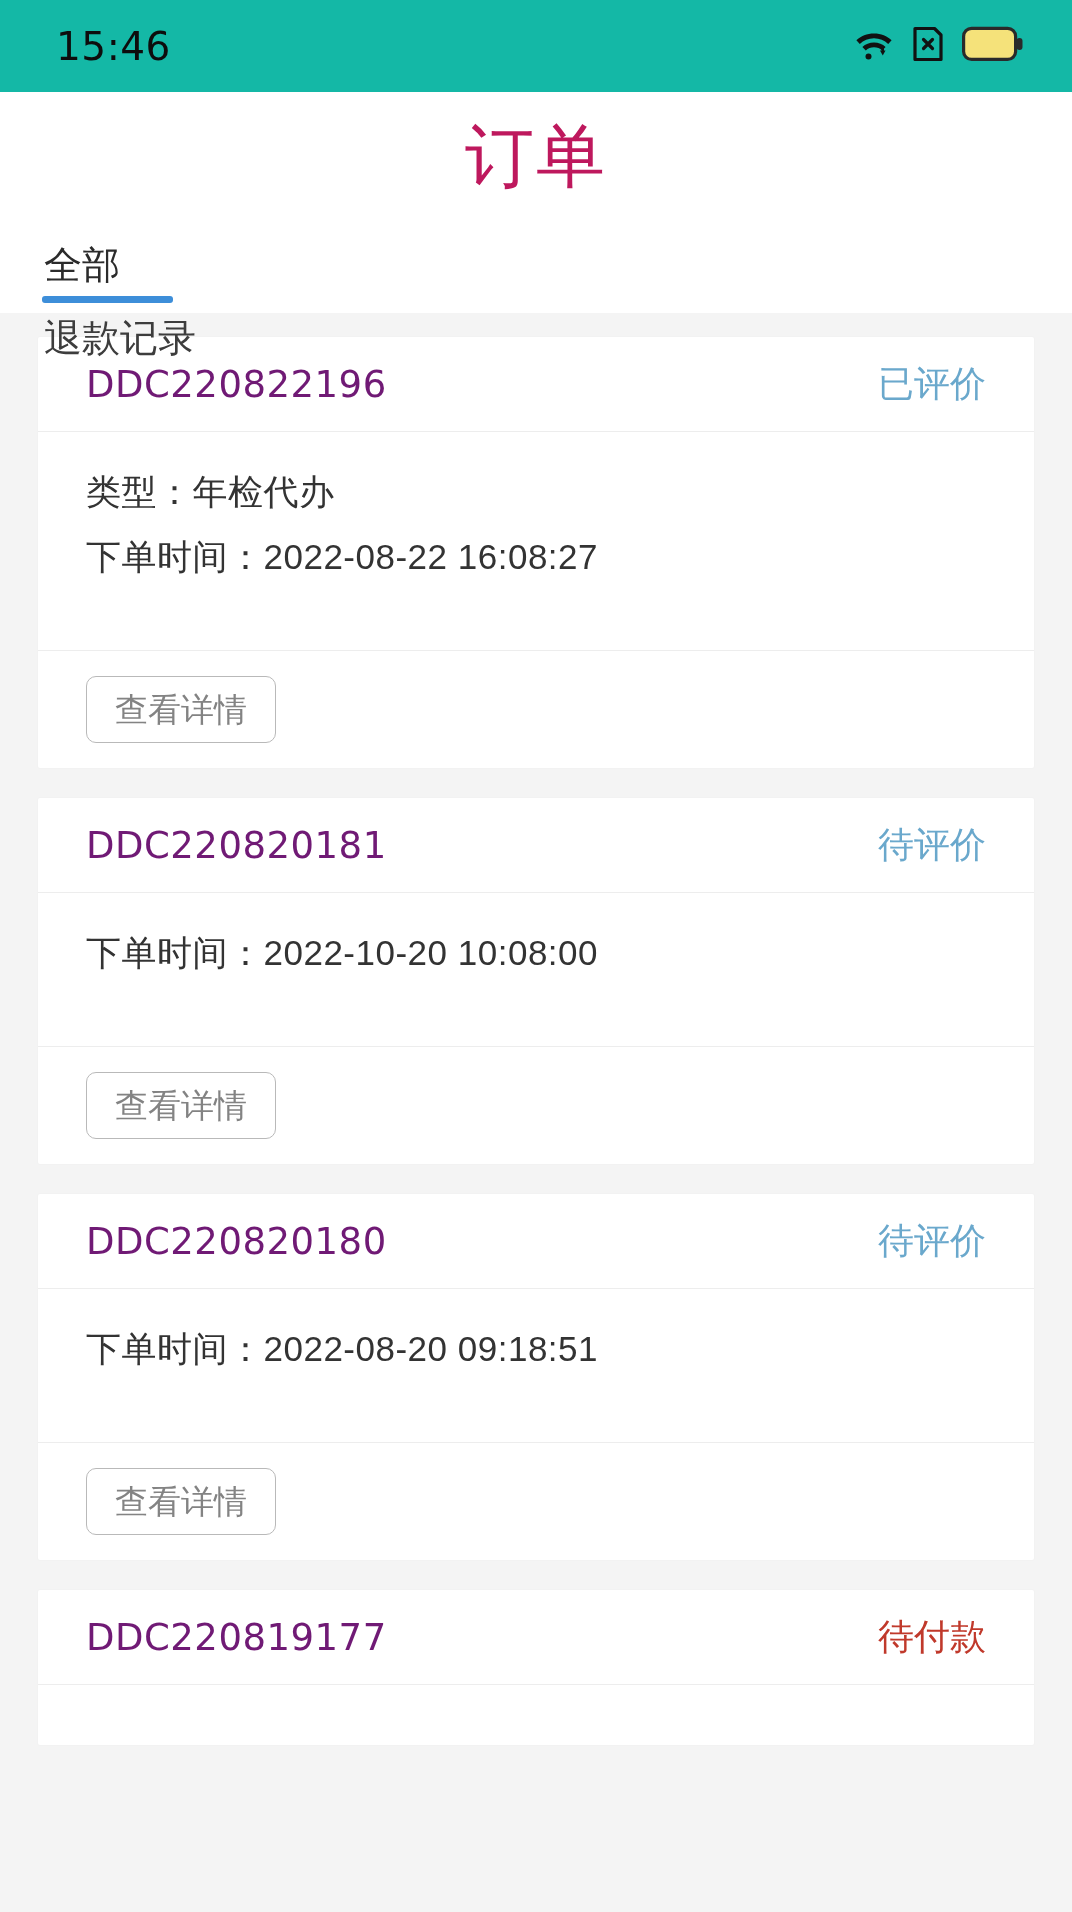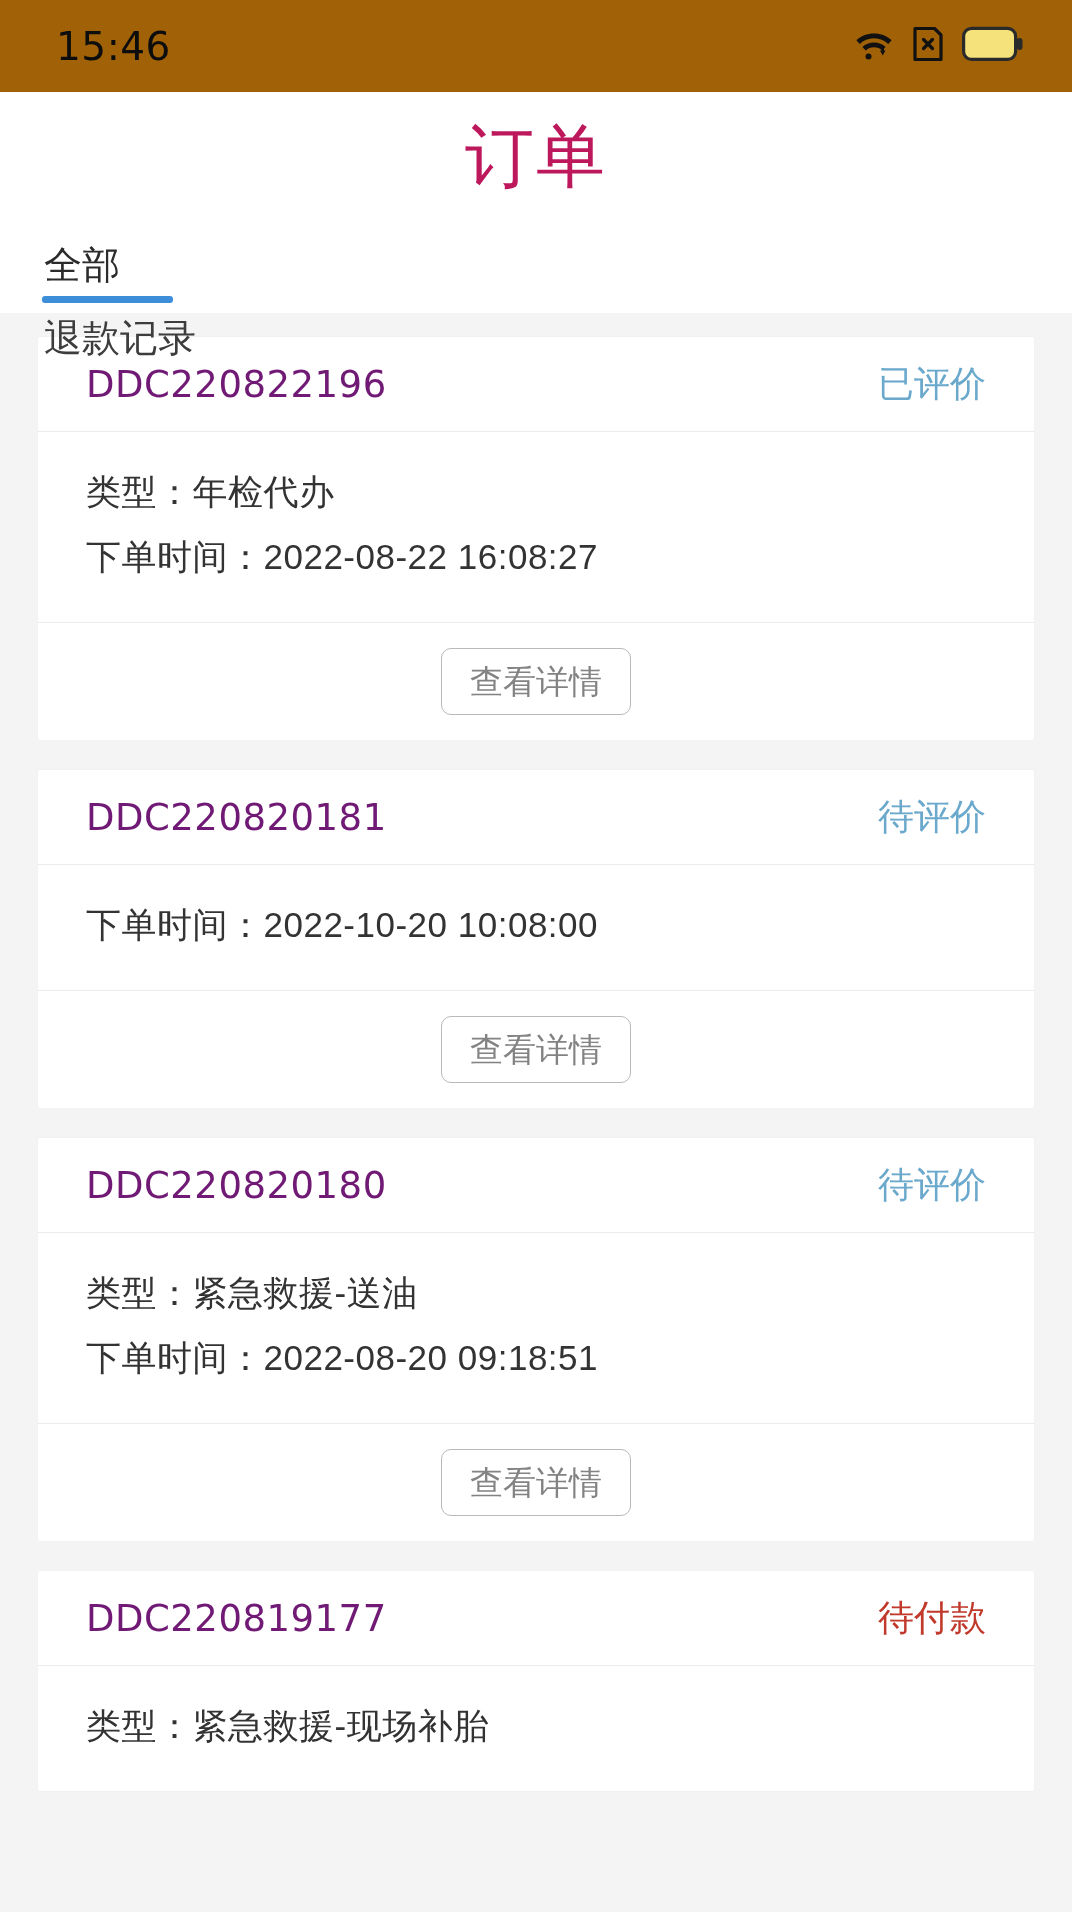--- a/index.html
+++ b/index.html
@@ -17,21 +17,21 @@
     position: relative;
     width: 1072px;
     height: 1912px;
     background: #f4f4f4;
     overflow: hidden;
   }
 
   
   .status-bar {
     height: 92px;
-    background: #a16207;
+    background: #14b8a6;
     display: flex;
     align-items: center;
     justify-content: space-between;
     padding: 0 48px 0 56px;
     box-sizing: border-box;
   }
   .status-time {
     font-size: 39px;
     color: #0d0d0d;
     letter-spacing: 0.5px;
@@ -131,23 +131,24 @@
     color: #333333;
     line-height: 1.0;
     padding: 12px 0 18px 0;
     letter-spacing: 0.5px;
   }
   .card-foot {
     border-top: 1px solid #ededed;
     height: 118px;
     display: flex;
     align-items: center;
-    justify-content: center;
+    justify-content: flex-start;
     padding: 0 48px 0 48px;
     box-sizing: border-box;
+    margin-top: 28px;
   }
   .detail-btn {
     border: 1px solid #b9b9b9;
     border-radius: 10px;
     color: #838383;
     font-size: 33px;
     padding: 16px 28px;
     background: #ffffff;
     line-height: 1;
   }
@@ -222,33 +223,31 @@
         <div class="detail-btn">查看详情</div>
       </div>
     </div>
 
     <div class="order-card">
       <div class="card-head">
         <div class="order-no">DDC220820180</div>
         <div class="order-status">待评价</div>
       </div>
       <div class="card-body">
-        <div class="card-line">类型：紧急救援-送油</div>
         <div class="card-line">下单时间：2022-08-20 09:18:51</div>
       </div>
       <div class="card-foot">
         <div class="detail-btn">查看详情</div>
       </div>
     </div>
 
     <div class="order-card">
       <div class="card-head">
         <div class="order-no">DDC220819177</div>
         <div class="order-status pending-pay">待付款</div>
       </div>
       <div class="card-body">
-        <div class="card-line">类型：紧急救援-现场补胎</div>
       </div>
 
     </div>
 
   </div>
 </div>
 
 </body></html>

